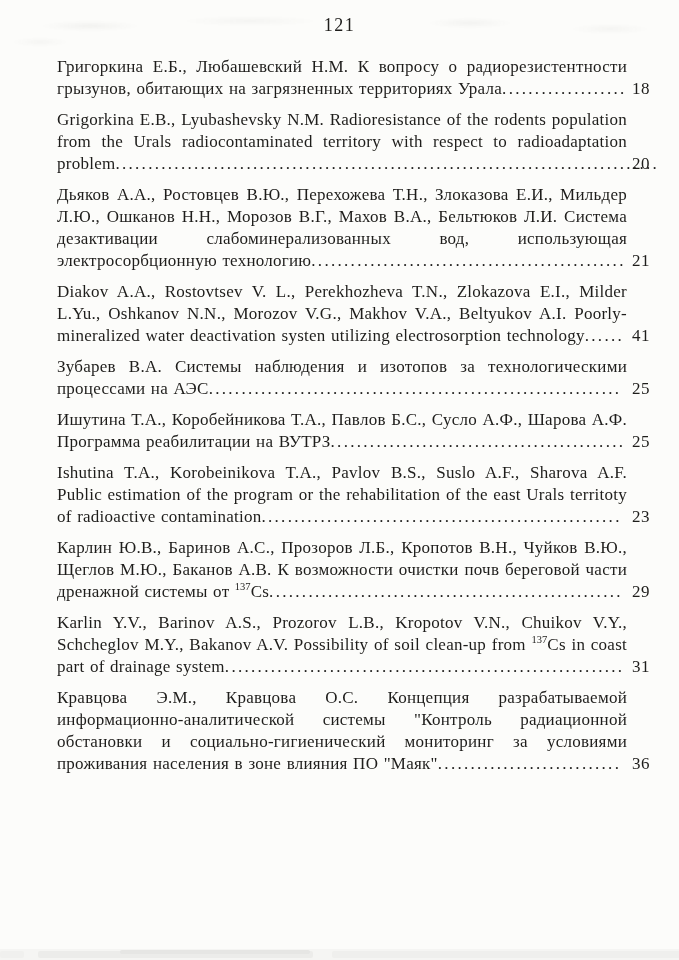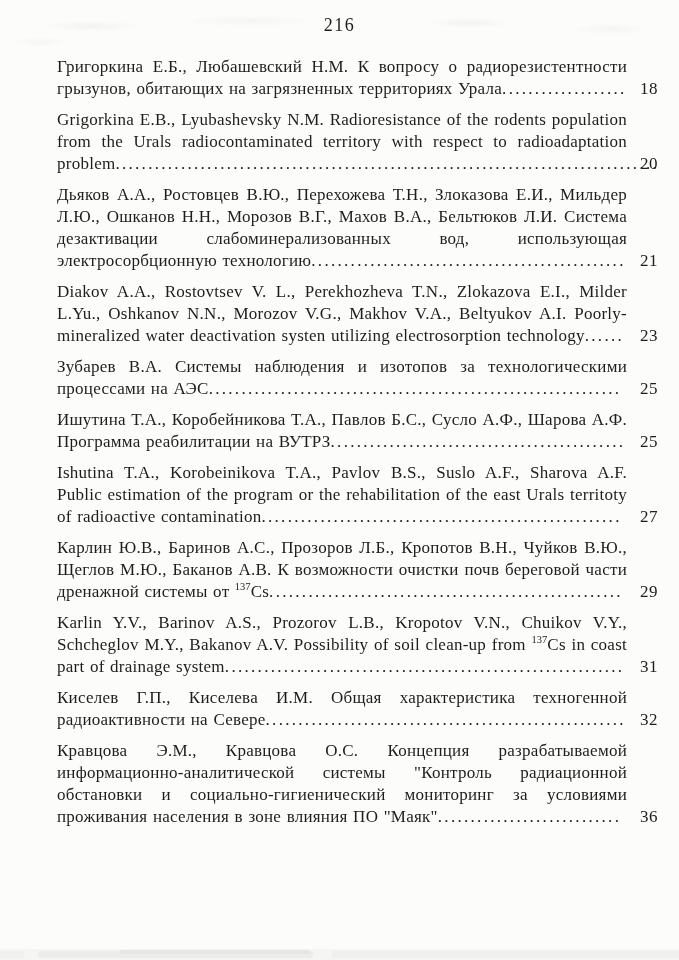--- a/index.html
+++ b/index.html
@@ -58,21 +58,21 @@
     vertical-align:super;
     line-height:0;
     letter-spacing:0;
   }
   .dots{
     letter-spacing:2.3px;
     word-spacing:0;
   }
   .num{
     position:absolute;
-    right:0;bottom:0;
+    right:8px;bottom:0;
     line-height:22px;
     letter-spacing:.5px;
     text-align:center;
   }
   
   .scan-band{
     position:absolute;left:0;right:0;bottom:0;height:11px;
     background:#f5f5f3;
   }
   .scan-band i{
@@ -85,43 +85,42 @@
   .scan-band i:nth-child(3){left:0;width:24px;background:#f0f0ee;}
   .scan-band i:nth-child(4){left:120px;width:190px;top:1px;height:4px;background:#e6e6e4;}
 </style>
 </head>
 <body>
 
 <main class="sheet">
   <div class="bleed-noise"></div>
 
   <header class="page-header">
-    <span class="pageno">216</span>
+    <span class="pageno">121</span>
   </header>
 
   <section class="toc" id="toc-list">
   <div class="entry"><span class="entry-text"><span>Григоркина Е.Б., Любашевский Н.М. К вопросу о радиорезистентности грызунов, обитающих на загрязненных территориях Урала</span></span><span class="dots">...................</span><span class="num">18</span></div>
 
   <div class="entry"><span class="entry-text"><span>Grigorkina E.B., Lyubashevsky N.M. Radioresistance of the rodents population from the Urals radiocontaminated territory with respect to radioadaptation problem</span></span><span class="dots">....................................................................................................................................................................................................................................................................................................................................................................................................................................................................................................................</span><span class="num">20</span></div>
 
   <div class="entry"><span class="entry-text"><span>Дьяков А.А., Ростовцев В.Ю., Перехожева Т.Н., Злоказова Е.И., Мильдер Л.Ю., Ошканов Н.Н., Морозов В.Г., Махов В.А., Бельтюков Л.И. Система дезактивации слабоминерализованных вод, использующая электросорбционную технологию</span></span><span class="dots">................................................</span><span class="num">21</span></div>
 
-  <div class="entry"><span class="entry-text"><span>Diakov A.A., Rostovtsev V. L., Perekhozheva T.N., Zlokazova E.I., Milder L.Yu., Oshkanov N.N., Morozov V.G., Makhov V.A., Beltyukov A.I. Poorly-mineralized water deactivation systen utilizing electrosorption technology</span></span><span class="dots">......</span><span class="num">23</span></div>
+  <div class="entry"><span class="entry-text"><span>Diakov A.A., Rostovtsev V. L., Perekhozheva T.N., Zlokazova E.I., Milder L.Yu., Oshkanov N.N., Morozov V.G., Makhov V.A., Beltyukov A.I. Poorly-mineralized water deactivation systen utilizing electrosorption technology</span></span><span class="dots">......</span><span class="num">41</span></div>
 
   <div class="entry"><span class="entry-text"><span>Зубарев В.А. Системы наблюдения и изотопов за технологическими процессами на АЭС</span></span><span class="dots">...............................................................</span><span class="num">25</span></div>
 
   <div class="entry"><span class="entry-text"><span>Ишутина Т.А., Коробейникова Т.А., Павлов Б.С., Сусло А.Ф., Шарова А.Ф. Программа реабилитации на ВУТРЗ</span></span><span class="dots">.............................................</span><span class="num">25</span></div>
 
-  <div class="entry"><span class="entry-text"><span>Ishutina T.A., Korobeinikova T.A., Pavlov B.S., Suslo A.F., Sharova A.F. Public estimation of the program or the rehabilitation of the east Urals territoty of radioactive contamination</span></span><span class="dots">.......................................................</span><span class="num">27</span></div>
+  <div class="entry"><span class="entry-text"><span>Ishutina T.A., Korobeinikova T.A., Pavlov B.S., Suslo A.F., Sharova A.F. Public estimation of the program or the rehabilitation of the east Urals territoty of radioactive contamination</span></span><span class="dots">.......................................................</span><span class="num">23</span></div>
 
   <div class="entry"><span class="entry-text"><span>Карлин Ю.В., Баринов А.С., Прозоров Л.Б., Кропотов В.Н., Чуйков В.Ю., Щеглов М.Ю., Баканов А.В. К возможности очистки почв береговой части дренажной системы от </span><span class="sup">137</span><span>Cs</span></span><span class="dots">......................................................</span><span class="num">29</span></div>
 
   <div class="entry"><span class="entry-text"><span>Karlin Y.V., Barinov A.S., Prozorov L.B., Kropotov V.N., Chuikov V.Y., Schcheglov M.Y., Bakanov A.V. Possibility of soil clean-up from </span><span class="sup">137</span><span>Cs in coast part of drainage system</span></span><span class="dots">.............................................................</span><span class="num">31</span></div>
 
-  <div class="entry"><span class="entry-text"><span>Киселев Г.П., Киселева И.М. Общая характеристика техногенной радиоактивности на Севере</span></span><span class="dots">.......................................................</span><span class="num">32</span></div>
 
 
 
   <div class="entry"><span class="entry-text"><span>Кравцова Э.М., Кравцова О.С. Концепция разрабатываемой информационно-аналитической системы "Контроль радиационной обстановки и социально-гигиенический мониторинг за условиями проживания населения в зоне влияния ПО "Маяк"</span></span><span class="dots">............................</span><span class="num">36</span></div>
 </section>
 
   <div class="scan-band">
     <i></i>
       <i></i>
       <i></i>

